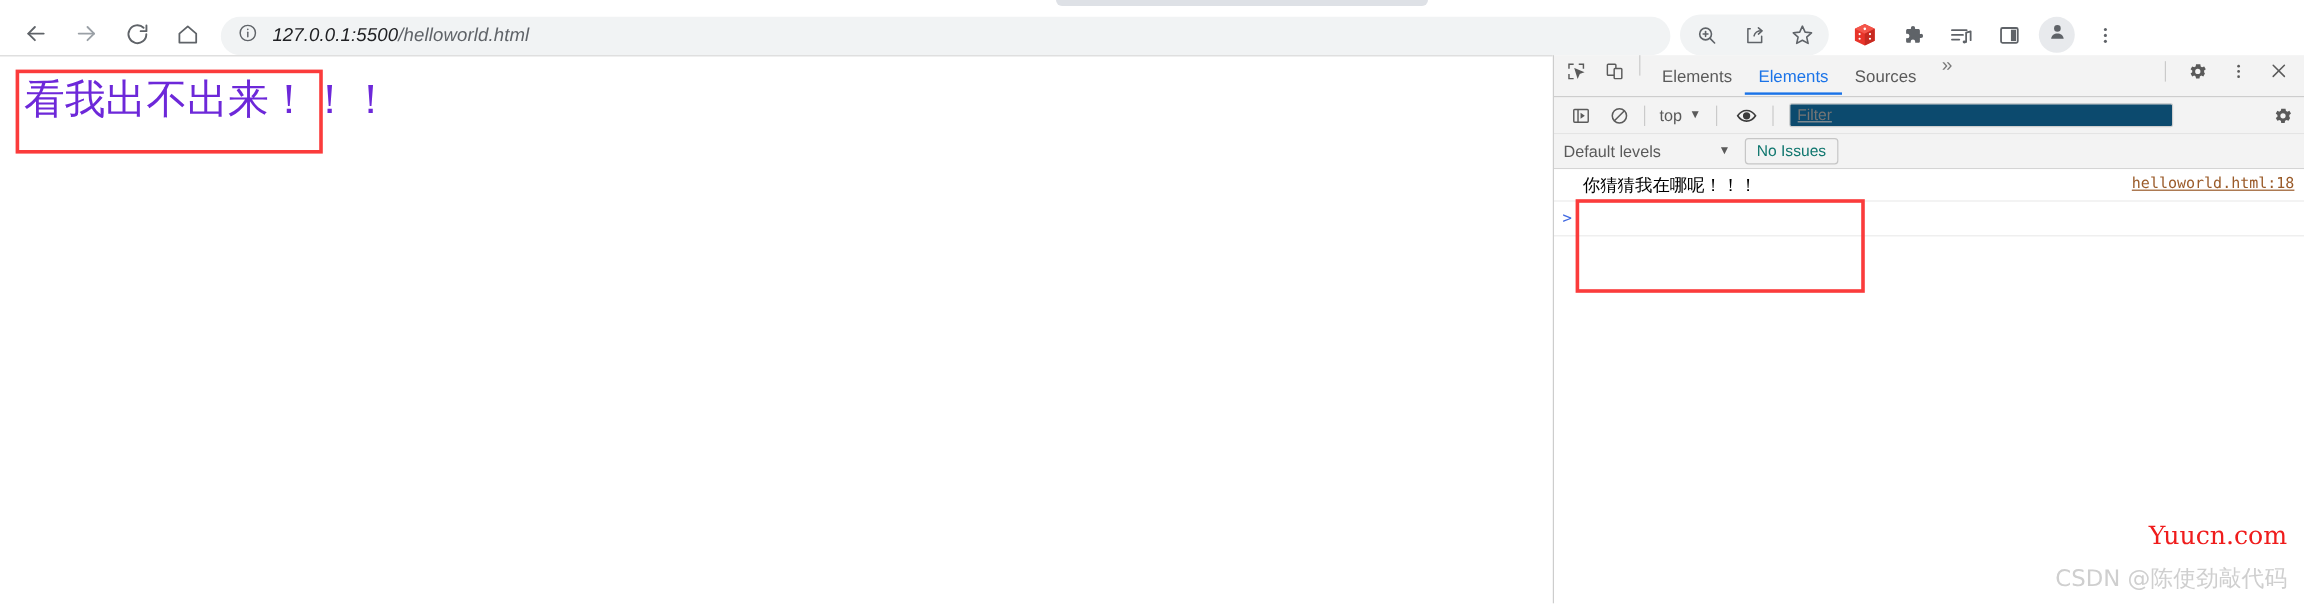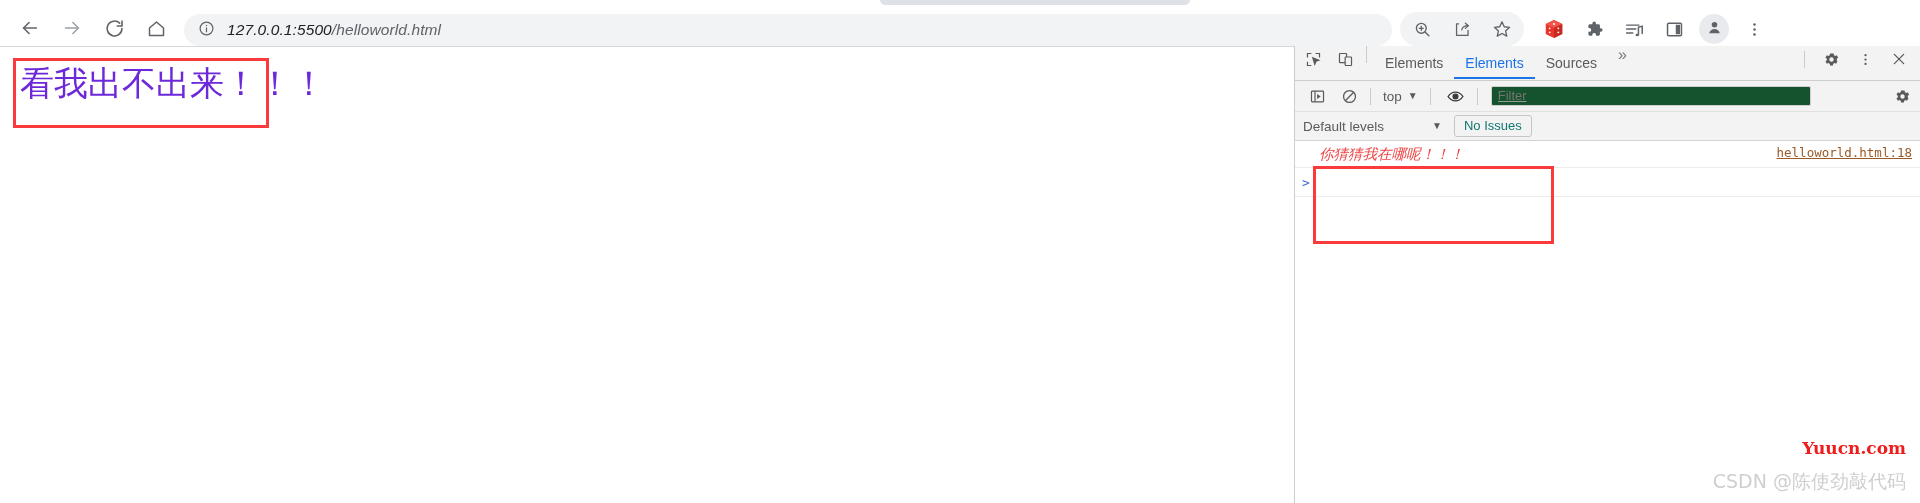--- a/index.html
+++ b/index.html
@@ -210,21 +210,21 @@
     align-items: center;
     font-size: 13.5px;
     color: #5a5a5a;
     padding: 0 5px;
     white-space: nowrap;
   }
   .caret { margin-left: 6px; font-size: 10px; line-height: 1; }
   .filter-input {
     flex: 1;
     height: 20px;
-    background: #14532d;
+    background: #0c4a6e;
     border: 1px solid #cfcfcf;
     border-radius: 2px;
     margin: 0 6px;
     font-size: 13px;
     color: #9a9a9a;
     line-height: 20px;
     padding: 0 6px;
     box-sizing: border-box;
     font-family: "Liberation Sans", sans-serif;
     max-width: 320px;
@@ -267,25 +267,24 @@
   .console-row {
     display: flex;
     align-items: flex-start;
     border-bottom: 1px solid #ececec;
     min-height: 27px;
     padding: 4px 0 3px 0;
     box-sizing: border-box;
   }
   .console-msg {
     font-size: 14.5px;
-    color: #ef4444;
+    color: #000000;
     padding-left: 24px;
     font-family: "DejaVu Sans", "Liberation Sans", sans-serif;
     white-space: nowrap;
-    font-style: italic;
   }
   .console-src {
     margin-left: auto;
     padding-right: 8px;
     font-size: 12.5px;
     font-family: "DejaVu Sans Mono", "Liberation Mono", monospace;
     color: #9a5a28;
     text-decoration: underline;
     white-space: nowrap;
   }
@@ -310,22 +309,22 @@
     box-sizing: border-box;
     pointer-events: none;
     z-index: 20;
   }
 
   
   .wm-yuucn {
     position: absolute;
     right: 14px; bottom: 45px;
     font-family: "DejaVu Serif", "Liberation Serif", serif;
-    font-weight: bold;
-    font-size: 17px;
+    font-weight: normal;
+    font-size: 21px;
     color: #ef1c1c;
     white-space: nowrap;
     text-align: center;
   }
   .wm-csdn {
     position: absolute;
     right: 14px; bottom: 8px;
     font-size: 19px;
     color: #cfcfcf;
     white-space: nowrap;

